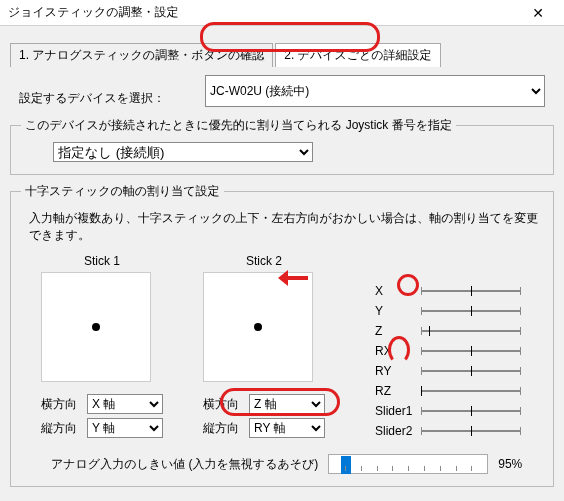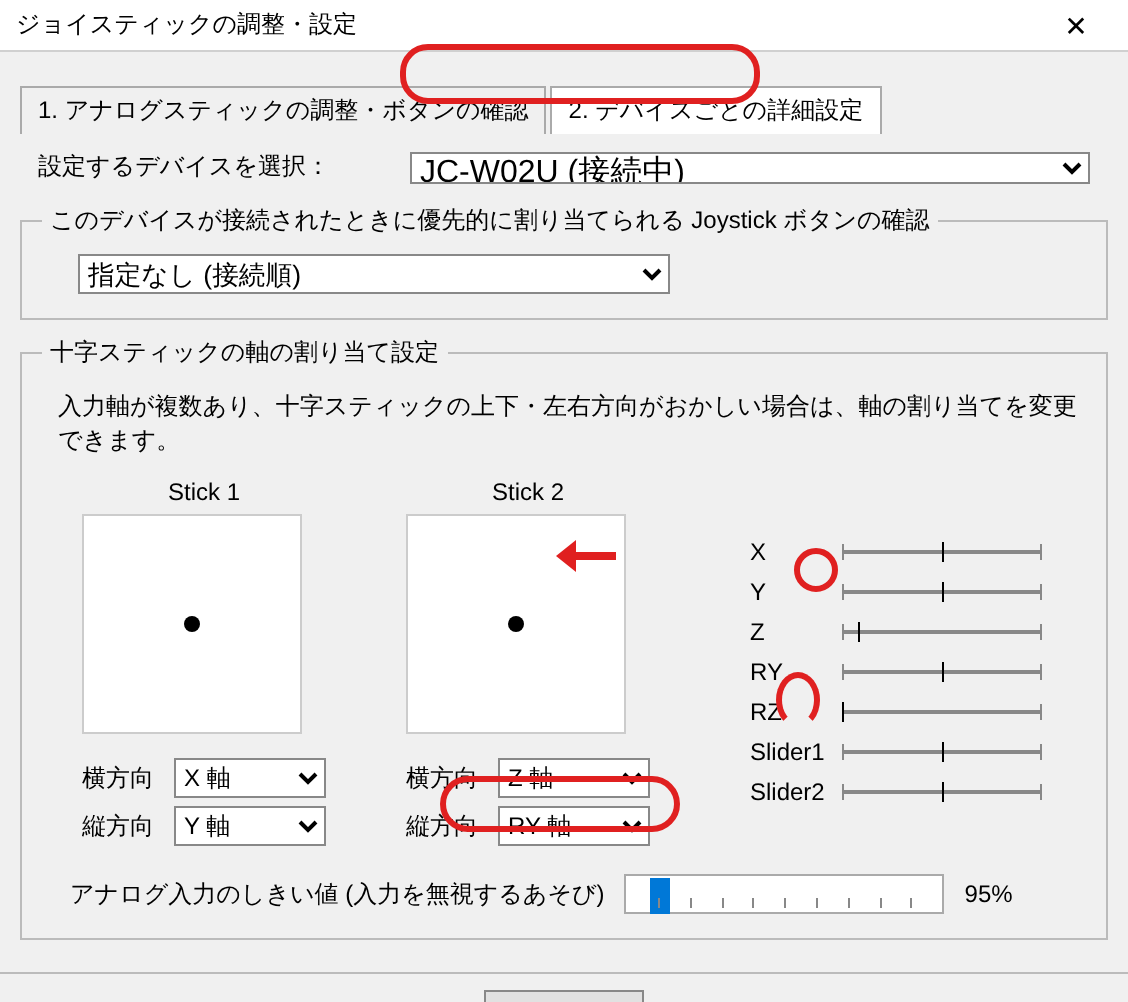--- a/index.html
+++ b/index.html
@@ -49,38 +49,38 @@
   .tab.inactive { background: #f0f0f0; }
   .device-row {
     display: flex;
     align-items: flex-end;
     justify-content: center;
     margin: 6px 0 10px 0;
   }
   .device-row label { margin-right: 4px; }
   .device-row select {
     width: 340px;
-    font-size: 16px;
-    height: 16px;
+    font-size: 12px;
+    height: 32px;
     background: #fff;
     border: 1px solid #888;
     margin-left: 36px;
   }
   fieldset {
     border: 1px solid #bbb;
     margin: 0 0 8px 0;
     padding: 8px 10px 12px 10px;
   }
   fieldset legend { padding: 0 4px; font-size: 12px; }
   .priority-select {
-    width: 296px;
+    width: 260px;
     height: 20px;
     background: #fff;
     border: 1px solid #888;
-    margin-left: 18px;
+    margin-left: 32px;
   }
   .cross-desc { margin: 2px 0 10px 8px; }
   .sticks-area {
     display: flex;
     align-items: flex-start;
     margin-left: 20px;
   }
   .stick-col { text-align: center; margin-right: 40px; }
   .stick-col .label { margin-bottom: 4px; display:block; }
   .stick-box {
@@ -134,21 +134,21 @@
   .sl-thumb {
     width: 1px;
     height: 10px;
     background: #000;
     position: absolute;
     top: -4px;
   }
   .threshold-row {
     display: flex;
     align-items: center;
-    margin: 10px 0 0 14px;
+    margin: 10px 0 0 30px;
   }
   .th-slider {
     width: 160px;
     height: 20px;
     border: 1px solid #aaa;
     background: #fff;
     position: relative;
     margin: 0 10px;
   }
   .th-slider .tick {
@@ -221,21 +221,21 @@
   </div>
 
   <div class="device-row">
     <label>設定するデバイスを選択：</label>
     <select>
       <option>JC-W02U (接続中)</option>
     </select>
   </div>
 
   <fieldset>
-    <legend>このデバイスが接続されたときに優先的に割り当てられる Joystick ボタンの確認</legend>
+    <legend>このデバイスが接続されたときに優先的に割り当てられる Joystick 番号を指定</legend>
     <select class="priority-select">
       <option>指定なし (接続順)</option>
     </select>
   </fieldset>
 
   <fieldset>
     <legend>十字スティックの軸の割り当て設定</legend>
     <div class="cross-desc">入力軸が複数あり、十字スティックの上下・左右方向がおかしい場合は、軸の割り当てを変更できます。</div>
 
     <div class="sticks-area">
@@ -280,20 +280,26 @@
         <div class="sl-row">
               <label>Y</label>
               <div class="sl-track">
                 <div class="sl-thumb" style="left:50px"></div>
               </div>
             </div>
         <div class="sl-row">
               <label>Z</label>
               <div class="sl-track">
                 <div class="sl-thumb" style="left:8px"></div>
+              </div>
+            </div>
+        <div class="sl-row">
+              <label>RX</label>
+              <div class="sl-track">
+                <div class="sl-thumb" style="left:50px"></div>
               </div>
             </div>
         <div class="sl-row">
               <label>RY</label>
               <div class="sl-track">
                 <div class="sl-thumb" style="left:50px"></div>
               </div>
             </div>
         <div class="sl-row">
               <label>RZ</label>

